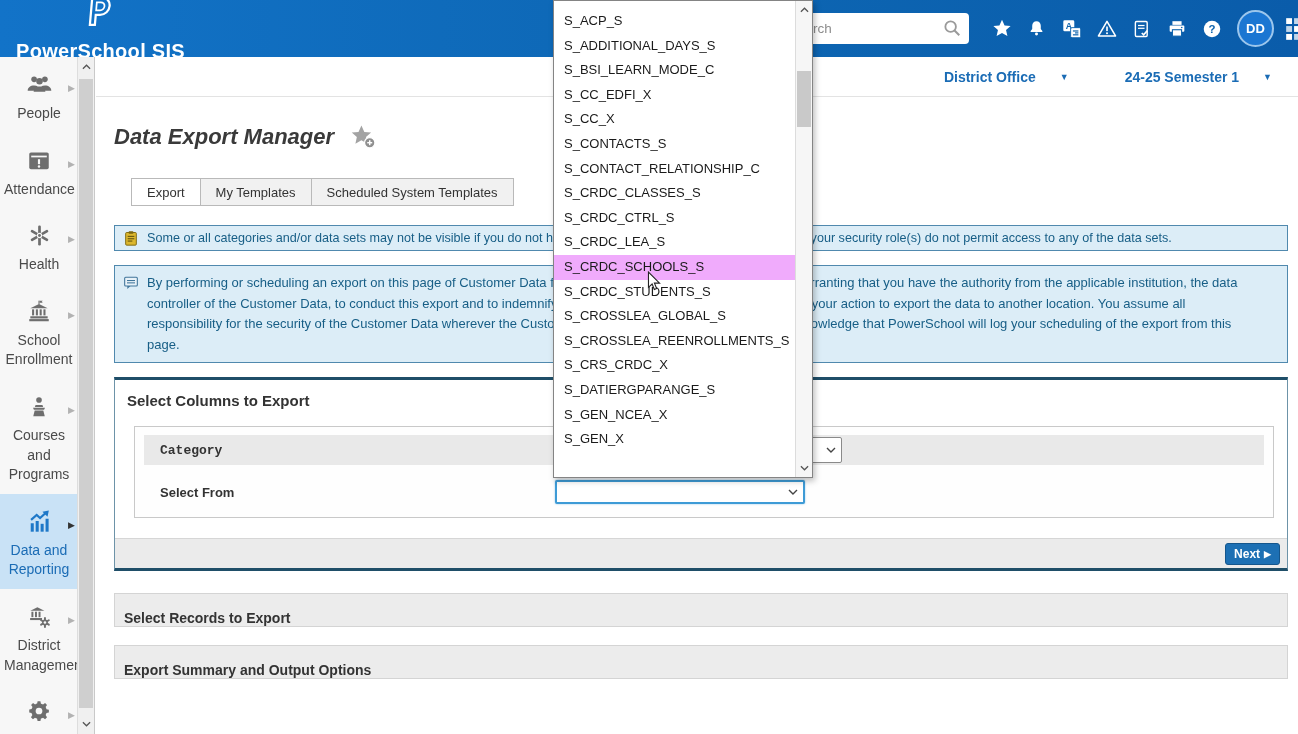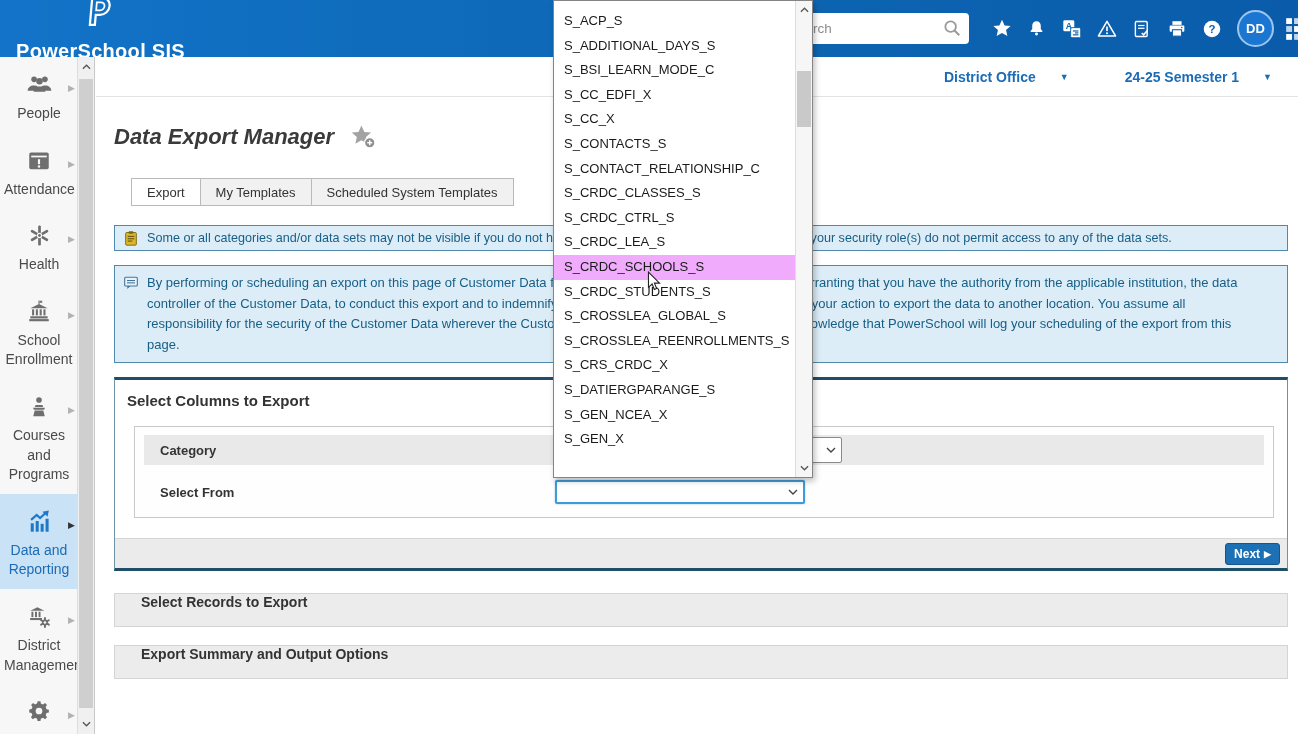--- a/index.html
+++ b/index.html
@@ -60,37 +60,37 @@
   .notice-single { height:26px; align-items:center; padding:0 8px; font-size:12.6px; white-space:nowrap; overflow:hidden; }
   .notice-multi { margin-top:14px; padding:7px 24px 7px 8px; font-size:13px; line-height:20.5px; }
   .notice-multi .nicon { margin-top:2px; flex:0 0 auto; }
 
   .section-box { margin:14px 10px 0 18px; border:1px solid #6d93a8; border-top:3px solid #1f4e68;
                  border-bottom:3px solid #1f4e68; background:#fff; }
   .section-title { padding:12px 12px 9px; font-size:15px; font-weight:bold; color:#333; }
   .inner-box { margin:8px 13px 0 19px; border:1px solid #c9c9c9; background:#fefefe; padding:8px 9px; }
   .form-row { position:relative; }
   .cat-row { background:#e9e9e9; height:30px; display:flex; align-items:center; padding-left:16px;
-             font-size:13px; font-weight:bold; color:#333; }
+             font-size:13px; font-weight:bold; color:#333;font-family:Liberation Mono, monospace; }
   .exp-row { height:34px; margin-top:10px; display:flex; align-items:center; padding-left:16px;
              font-size:13px; font-weight:bold; color:#333; }
   .sel { position:absolute; background:#fff; border:1px solid #8a8a8a; border-radius:2px; cursor:pointer; }
   .sel .sel-chev { position:absolute; right:5px; top:50%; transform:translateY(-50%); }
   .sel-category { left:411px; top:2px; width:287px; height:26px; }
   .sel-exportfrom { left:411px; top:5px; width:250px; height:24px; border:2px solid #3e9bd6;
                     box-shadow:0 0 2px rgba(62,155,214,.6); }
   .section-footer { margin-top:20px; height:30px; background:#ebebeb; border-top:1px solid #d6d6d6;
                     display:flex; align-items:center; justify-content:flex-end; padding-right:7px; }
   .next-btn { background:#1d70b4; color:#fff; font-size:12px; font-weight:bold; border:1px solid #15568c;
               border-radius:3px; padding:3px 8px; display:flex; align-items:center; gap:4px; cursor:pointer;
               font-family:"Liberation Sans",sans-serif; }
   .next-btn .arr { font-size:9px; }
 
   .collapse-bar { height:34px; background:#ececec; border:1px solid #d4d4d4; margin:0 10px 0 18px;
-                  display:flex; align-items:flex-start; padding-left:26px; font-size:14px; font-weight:bold;
+                  display:flex; align-items:flex-end; padding-left:9px; font-size:14px; font-weight:bold;
                   color:#333; cursor:pointer; }
   .bar-records { margin-top:22px; } .bar-summary { margin-top:18px; }
 
   
   .dd-overlay { position:absolute; left:553px; top:0; width:260px; height:478px; background:#fff;
                 border:1px solid #848484; box-shadow:2px 3px 6px rgba(0,0,0,.25); display:flex; z-index:50; }
   .dd-list { flex:1; overflow:hidden; padding-top:8px; }
   .dd-item { height:24.6px; line-height:24.6px; padding-left:10px; font-size:13px; color:#1a1a1a;
              white-space:nowrap; cursor:pointer; }
   .dd-item.highlighted { background:#f0abfc; }

